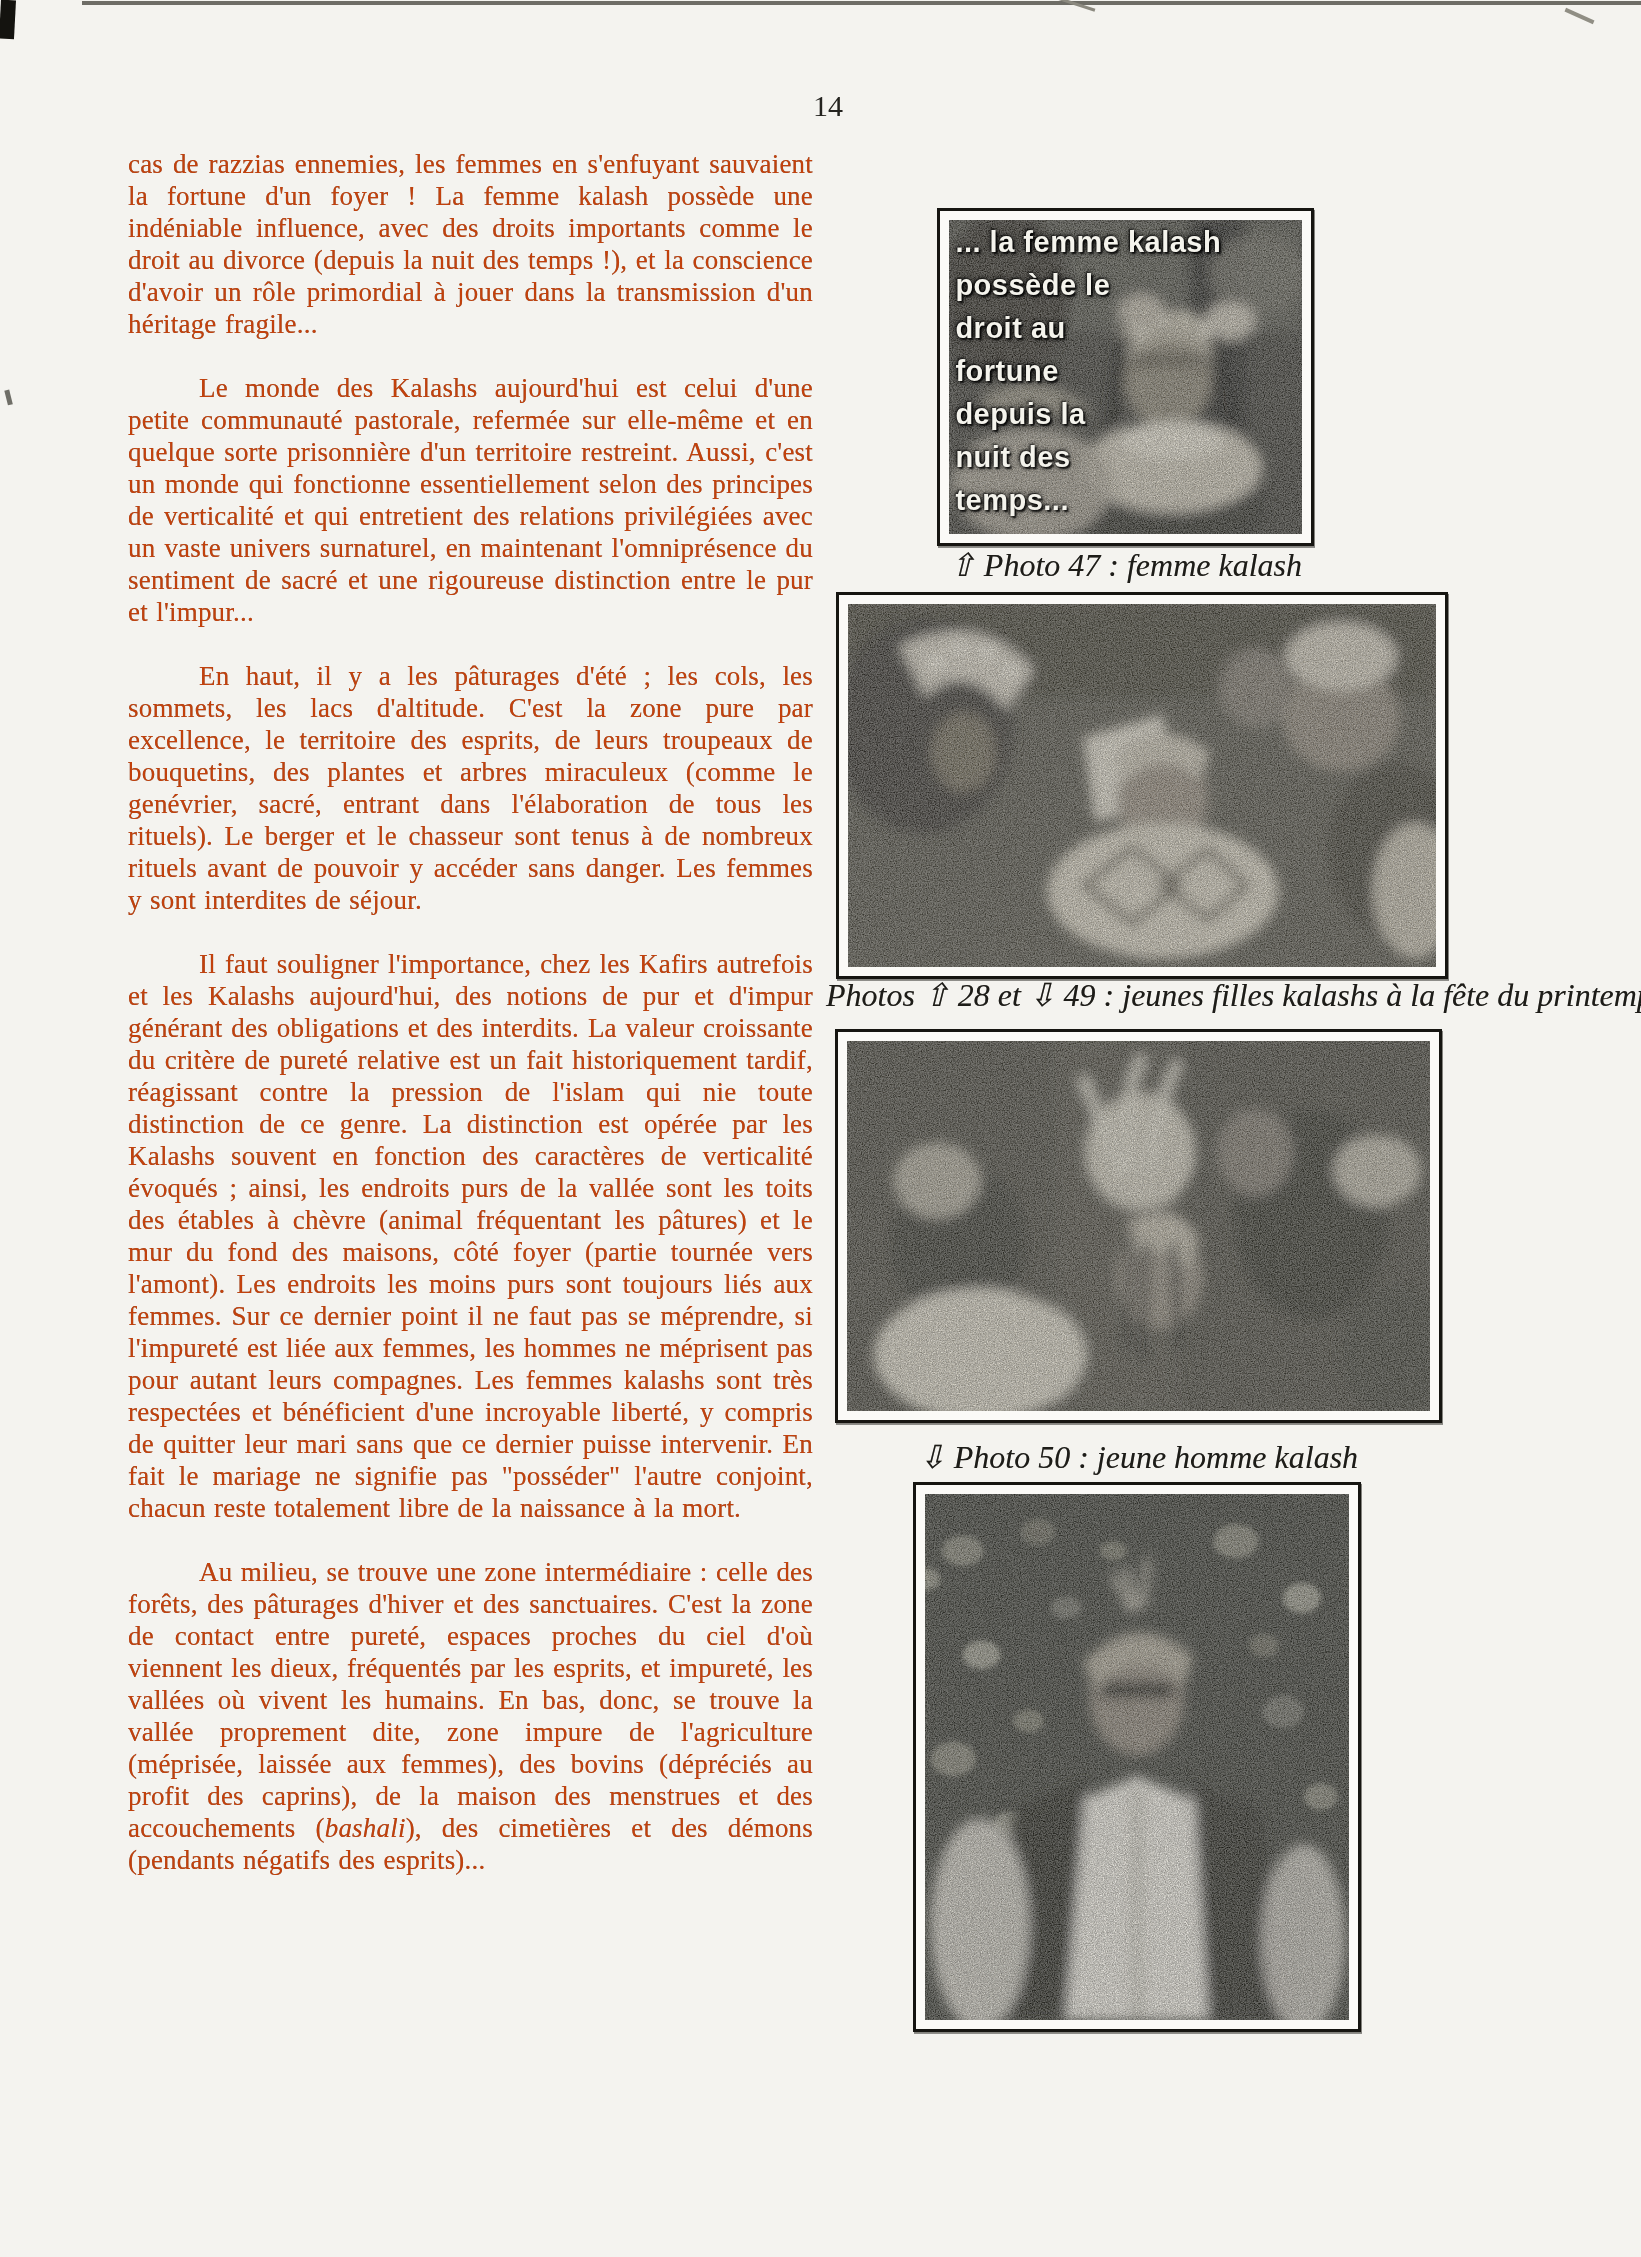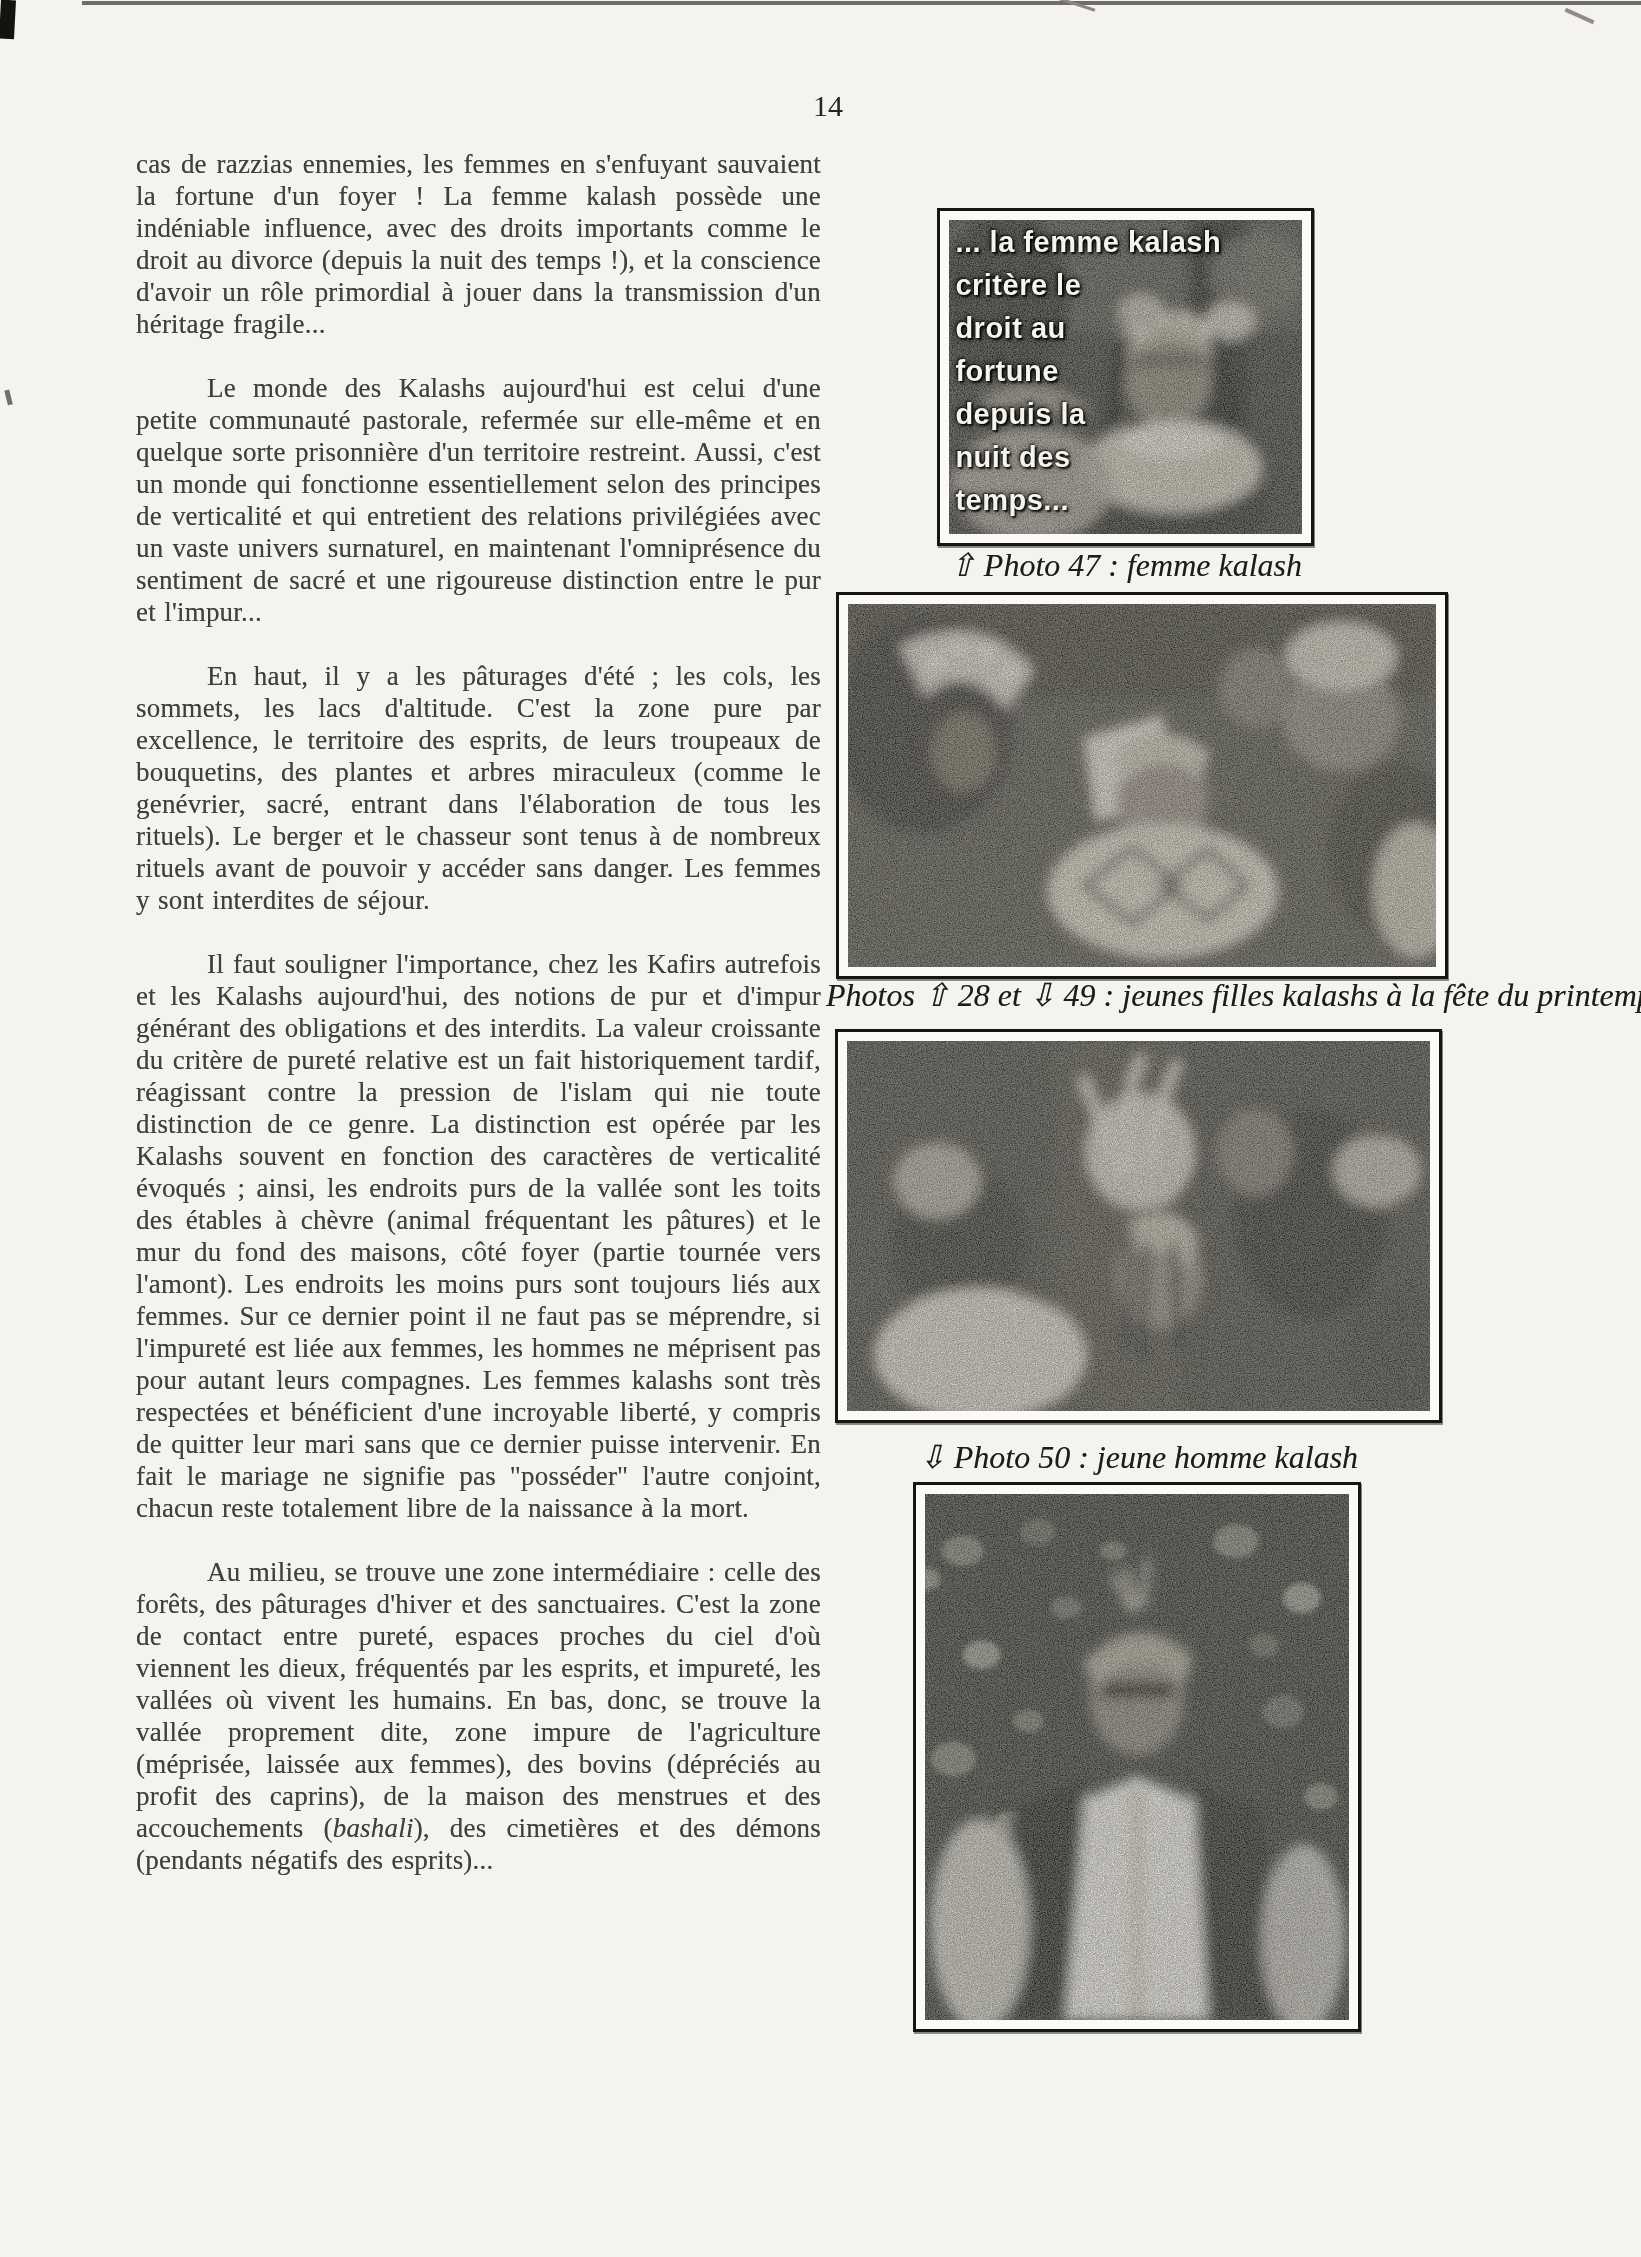--- a/index.html
+++ b/index.html
@@ -15,23 +15,22 @@
   .scan-streak-a{position:absolute;left:1052px;top:1.9px;width:44px;height:2.9px;background:#8b897f;transform:rotate(18deg);}
   .scan-streak-b{position:absolute;left:1564px;top:13.5px;width:31px;height:3.9px;background:#908e84;transform:rotate(24deg);}
   .scan-margin-mark{position:absolute;left:5.8px;top:390px;width:4.8px;height:14.5px;background:#4e4c45;transform:rotate(-14deg);opacity:.8;}
   
   .page-number{position:absolute;left:799px;top:89px;width:58px;text-align:center;font-size:30px;color:#24231f;}
   
   .text-column{
     position:absolute;left:128px;top:148px;width:685px;
     font-size:27px;line-height:32px;text-align:justify;
     letter-spacing:0.2px;word-spacing:1.4px;
-    color:#404040;
+    color:#c2410c;
     text-shadow:0 0 0.6px rgba(30,28,24,.5);
-    margin-left:8px;
   }
   .text-column p{margin:0 0 32px 0;}
   .text-column p.indent{text-indent:71px;}
   .italic-term{font-style:italic;}
   
   figure.photo{
     position:absolute;margin:0;background:#fbfaf7;
     border:3.9px solid #161511;padding:9px;box-sizing:border-box;
     box-shadow:1px 1.9px 0 rgba(40,38,32,.55);
   }
@@ -111,21 +110,21 @@
       <ellipse cx="238" cy="264" rx="96" ry="48" fill="#c7c1b0"></ellipse>
       <ellipse cx="238" cy="236" rx="55" ry="20" fill="#ded9c9"></ellipse>
       <ellipse cx="88" cy="282" rx="86" ry="60" fill="#a9a393" opacity="0.9"></ellipse>
       <path d="M40,202 Q92,168 142,212" stroke="#8d8878" stroke-width="26" fill="none"></path>
     </g>
     <rect width="376" height="336" filter="url(#grainD)" opacity="0.38"></rect>
     <rect width="376" height="336" filter="url(#grainL)" opacity="0.3"></rect>
   </svg>
   <div class="photo-overlay">
       <div>... la femme kalash</div>
-      <div>critère le</div>
+      <div>possède le</div>
       <div>droit au</div>
       <div>fortune</div>
       <div>depuis la</div>
       <div>nuit des</div>
       <div>temps...</div>
     </div>
 </figure>
 <div class="caption" style="left:937px;top:550px;width:377px;">⇧ Photo 47 : femme kalash</div>
 
 <figure class="photo" style="left:836px;top:592px;width:612px;height:387px;">

